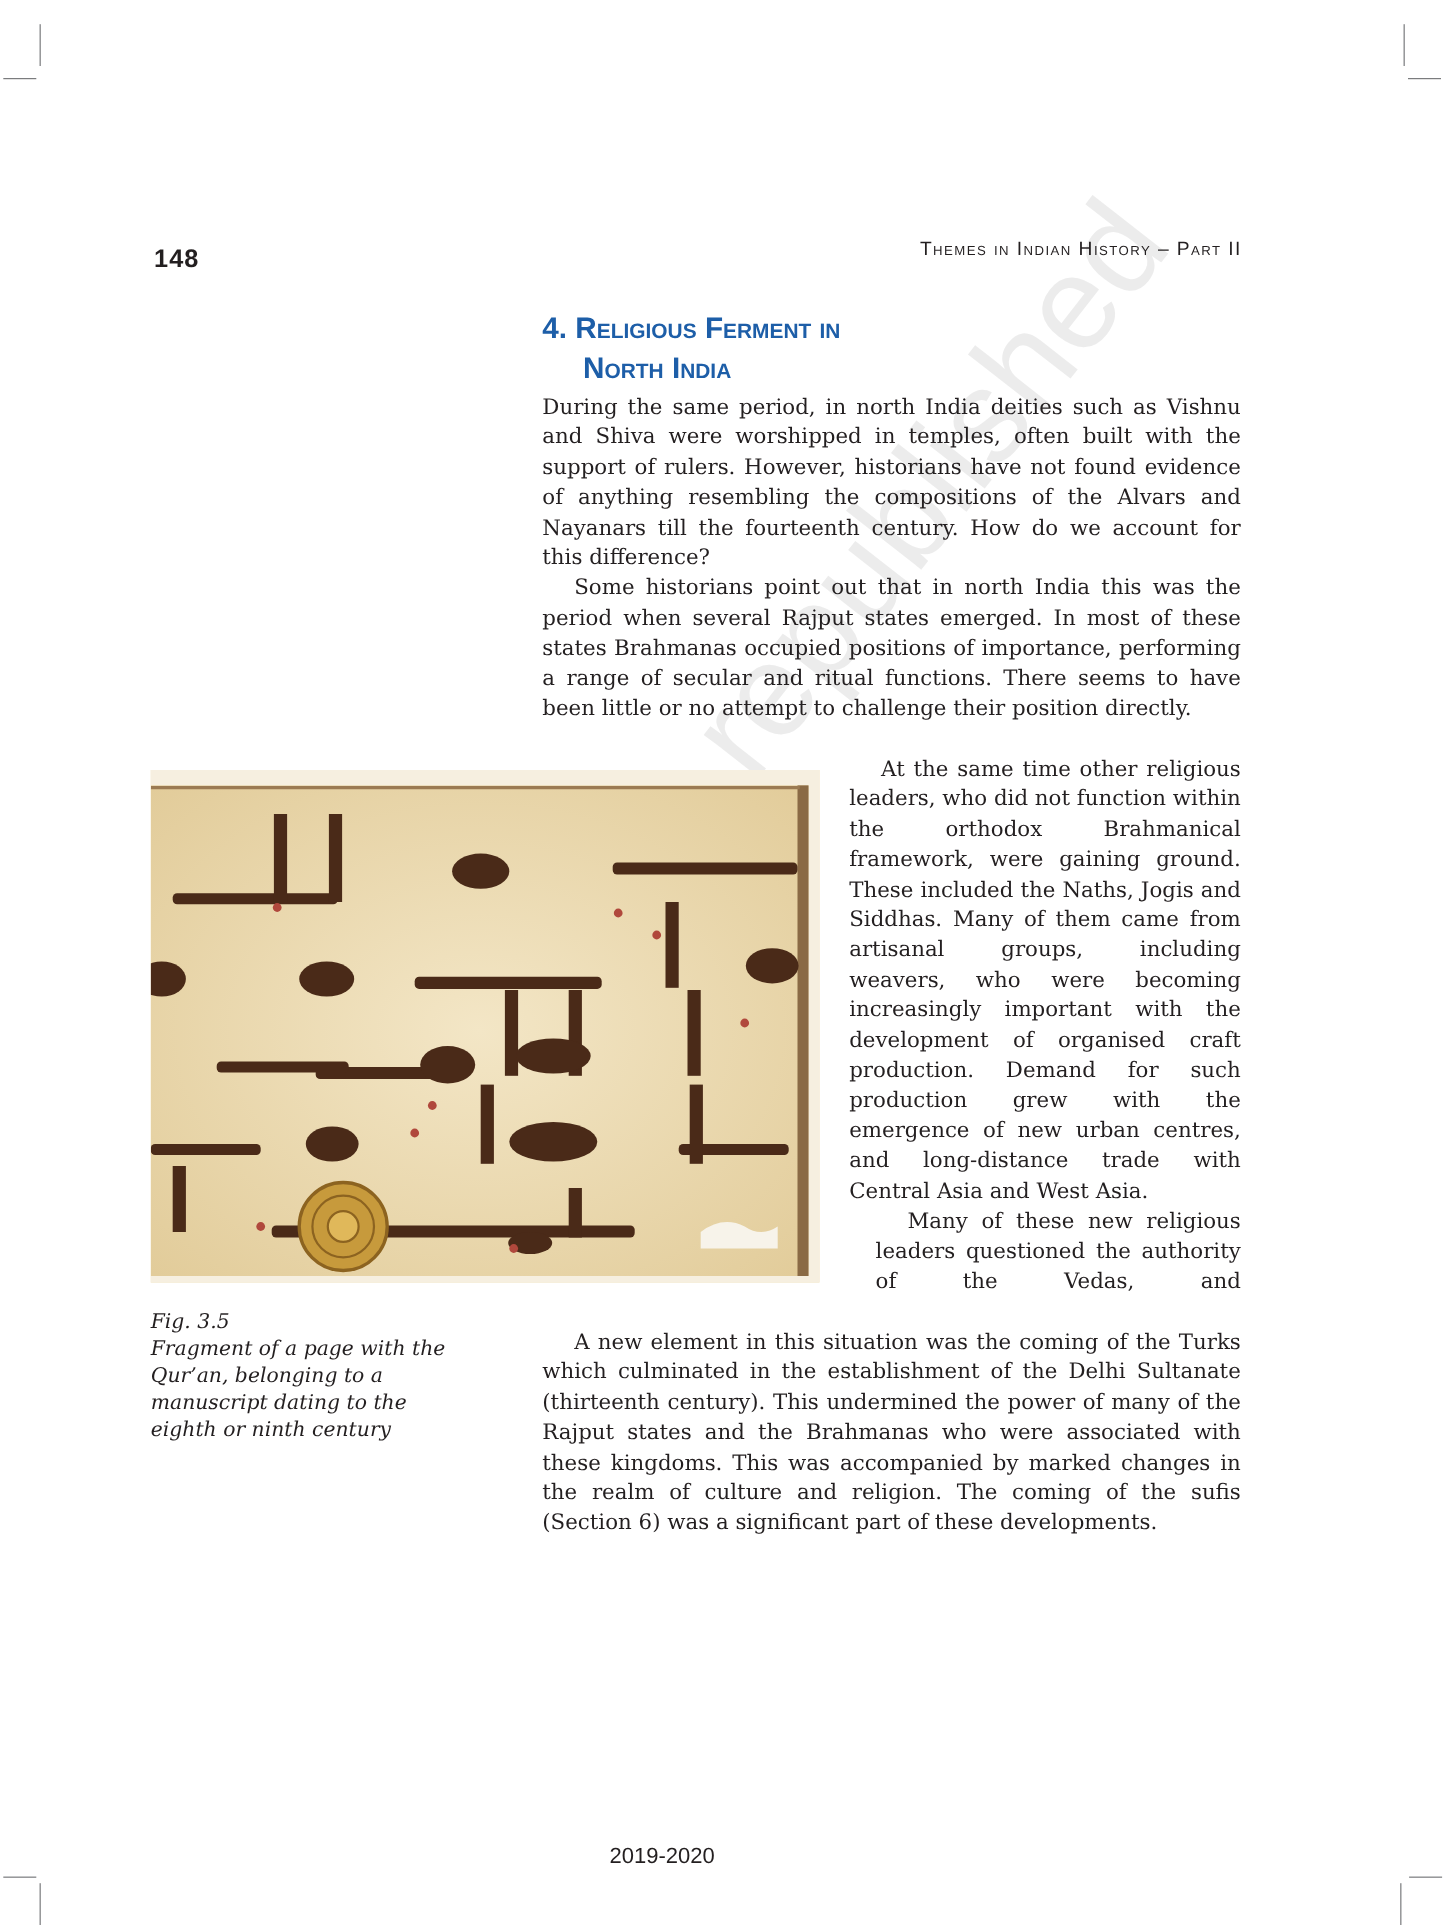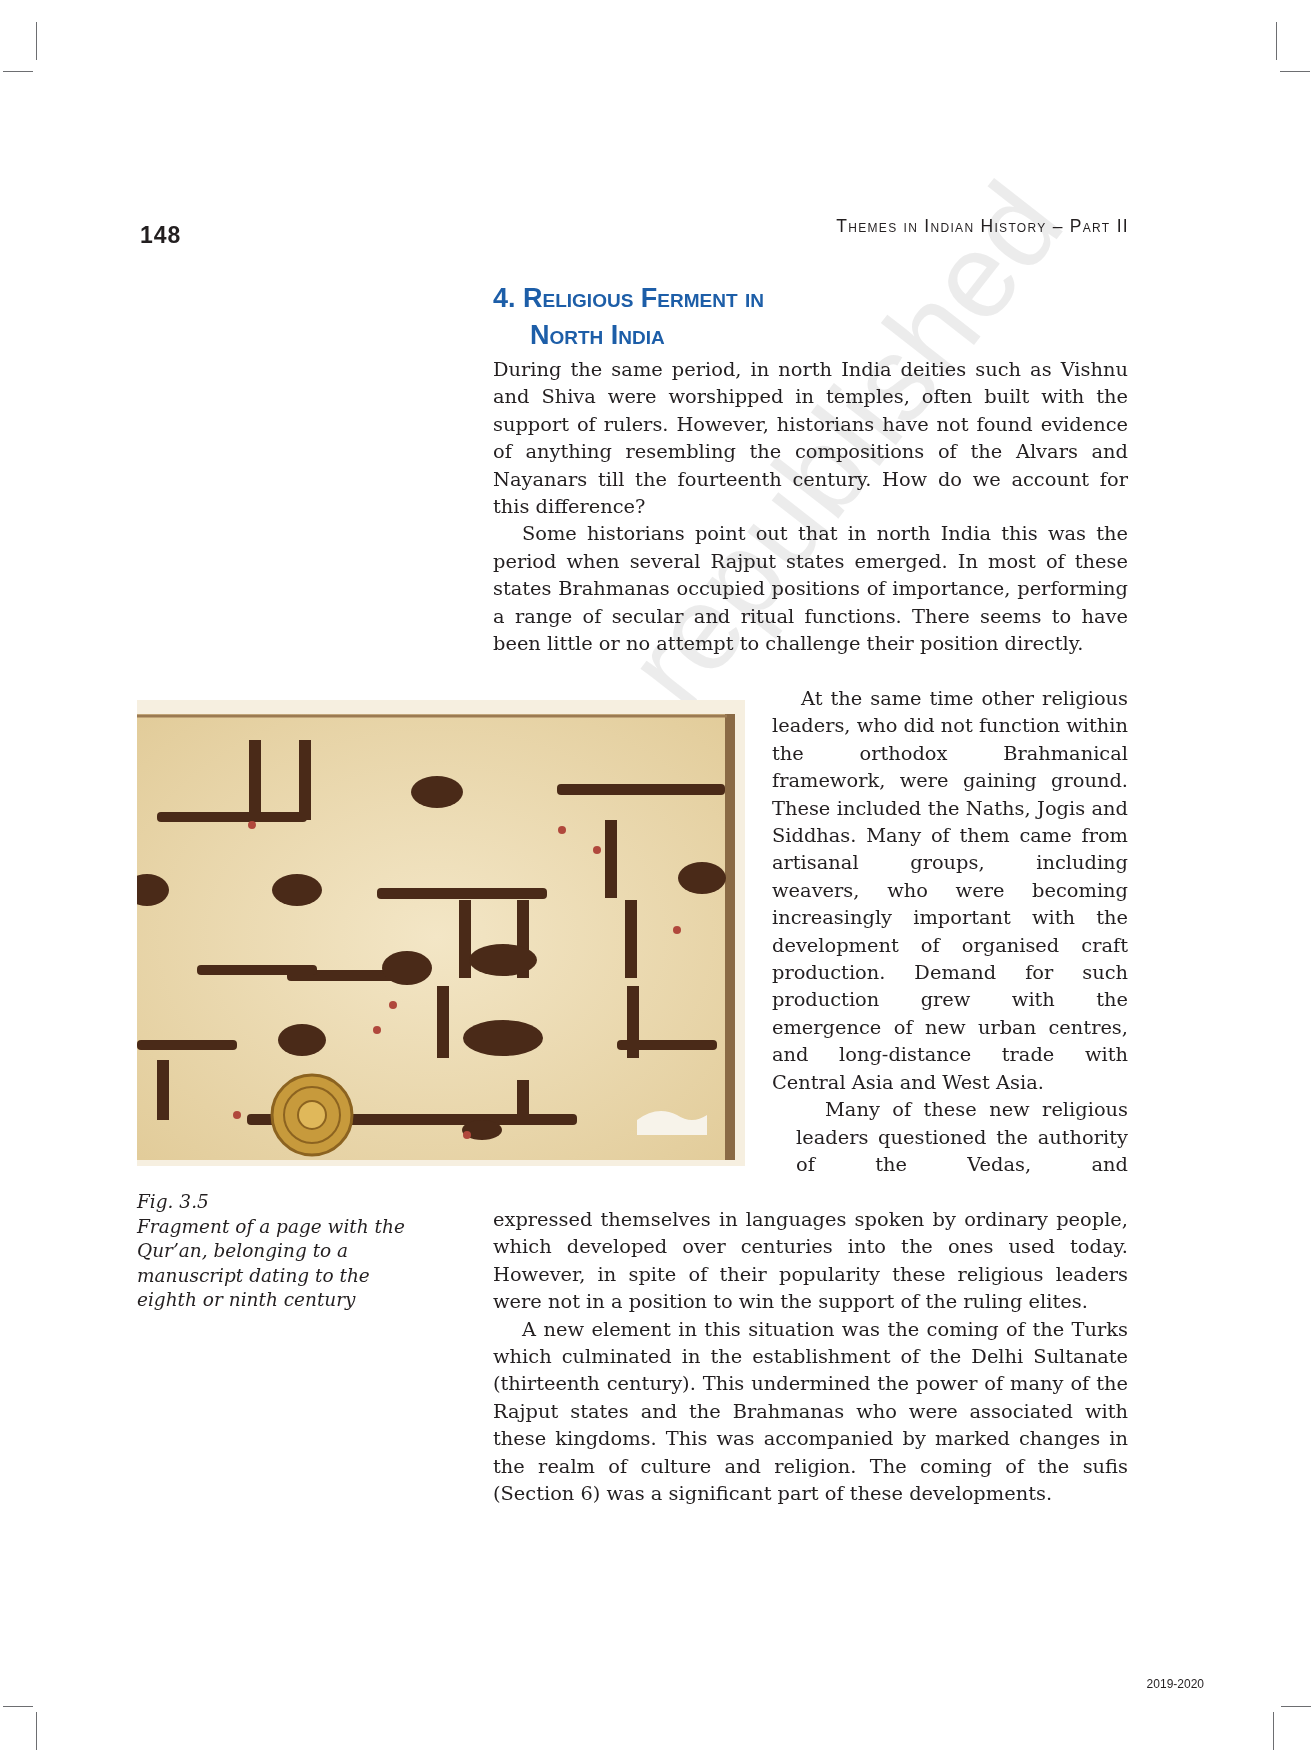--- a/index.html
+++ b/index.html
@@ -15,22 +15,22 @@
   .section-title .l2 { display:block; padding-left:37px; }
   .text { position:absolute; font-size:19.4px; line-height:27.4px; text-align:justify; }
   .text p { margin:0; }
   .indent { text-indent:29px; }
   .col-full { left:493px; width:635px; }
   .col-narrow { left:772px; width:356px; }
   .figure { position:absolute; left:137px; top:700px; width:608px; height:466px;
             background:#f1e4c4; overflow:hidden; }
   .caption { position:absolute; left:137px; top:1190px; font-size:18.5px; line-height:24.5px;
              font-style:italic; color:#231f20; }
-  .footer { position:absolute; left:0; width:1204px; top:1677px; text-align:right;
-            font-family:"Liberation Sans", sans-serif; font-size:12px; color:#231f20; }
+  .footer { position:absolute; left:0; width:1204px; top:1677px; text-align:center;
+            font-family:"Liberation Sans", sans-serif; font-size:20px; color:#231f20; }
   .watermark { position:absolute; left:290px; top:1040px; font-family:"Liberation Sans", sans-serif;
                font-size:120px; color:rgba(200,200,200,0.35); transform:rotate(-52deg);
                transform-origin:left top; white-space:nowrap; pointer-events:none; }
 </style>
 </head>
 <body>
 
 <div class="crop" style="left:36px;top:22px;width:1px;height:38px;"></div>
 <div class="crop" style="left:3px;top:71px;width:30px;height:1px;"></div>
 <div class="crop" style="left:1276px;top:22px;width:1px;height:38px;"></div>
@@ -114,21 +114,20 @@
     <path d="M500 420 q20 -15 40 -5 q15 10 30 0 l0 20 l-70 0 z" fill="#f7f3ea"></path>
   </svg>
 </div>
 
 <div class="text col-narrow" style="top:685px;">
   <p class="indent">At the same time other religious leaders, who did not function within the orthodox Brahmanical framework, were gaining ground. These included the Naths, Jogis and Siddhas. Many of them came from artisanal groups, including weavers, who were becoming increasingly important with the development of organised craft production. Demand for such production grew with the emergence of new urban centres, and long-distance trade with Central Asia and West Asia.</p>
   <p class="indent" style="text-align-last:justify;margin-left:24px;">Many of these new religious leaders questioned the authority of the Vedas, and</p>
 </div>
 
 <div class="text col-full" style="top:1206px;">
-  <p>expressed themselves in languages spoken by ordinary people, which developed over centuries into the ones used today. However, in spite of their popularity these religious leaders were not in a position to win the support of the ruling elites.</p>
   <p class="indent">A new element in this situation was the coming of the Turks which culminated in the establishment of the Delhi Sultanate (thirteenth century). This undermined the power of many of the Rajput states and the Brahmanas who were associated with these kingdoms. This was accompanied by marked changes in the realm of culture and religion. The coming of the sufis (Section 6) was a significant part of these developments.</p>
 </div>
 
 <div class="caption">
   <div>Fig. 3.5</div>
   <div>Fragment of a page with the</div>
   <div>Qur’an, belonging to a</div>
   <div>manuscript dating to the</div>
   <div>eighth or ninth century</div>
 </div>

